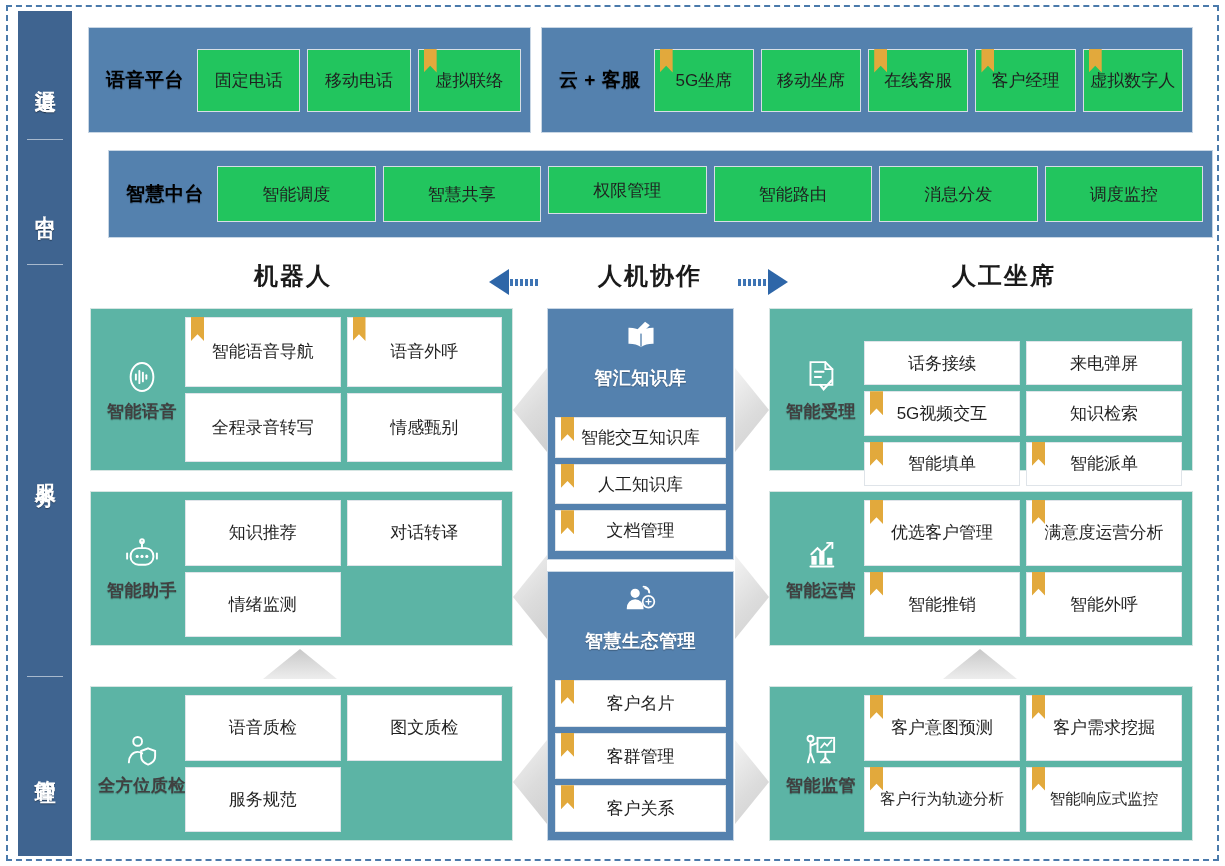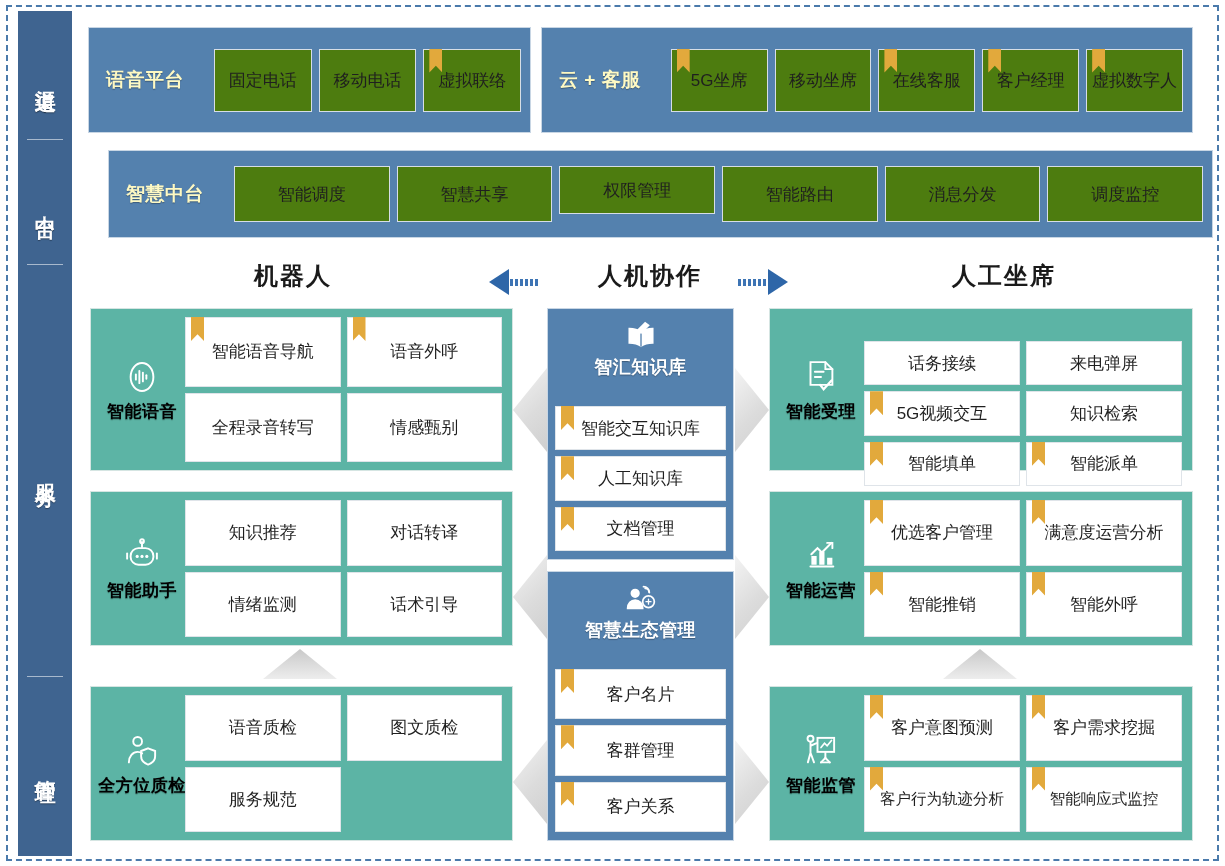--- a/index.html
+++ b/index.html
@@ -51,29 +51,29 @@
 
   
   .band{
     position:absolute;
     background:#5481ae;
     border:1px solid #c8d6e4;
     display:flex; align-items:center;
     padding:0 9px;
   }
   .band-title{
-    color:#fef9c3; font-weight:bold; font-size:19px;
-    white-space:nowrap; padding:0 30px 0 8px;
+    color:#000000; font-weight:bold; font-size:19px;
+    white-space:nowrap; padding:0 13px 0 8px;
     text-shadow:0 1px 1px rgba(0,0,0,.3);
     letter-spacing:.5px;
   }
   .chips{ display:flex; gap:7px; flex:1; }
   .chip{
     position:relative;
-    background:#4d7c0f;
+    background:#22c55e;
     border:1px solid #d7dee6;
     flex:1;
     display:flex; align-items:center; justify-content:center;
     font-size:17px; color:#1f1f1f;
     height:63px;
     white-space:nowrap;
   }
 
   
   .ribbon{
@@ -129,21 +129,21 @@
   }
   .gblock-side{
     width:86px; flex:0 0 86px;
     display:flex; flex-direction:column;
     align-items:center; justify-content:center;
     gap:2px;
   }
   .gblock-icon{ width:42px; height:42px; }
   .gblock-icon svg{ width:100%; height:100%; display:block; }
   .gblock-name{
-    color:#000000; font-weight:bold; font-size:17px; white-space:nowrap;
+    color:#404040; font-weight:bold; font-size:17px; white-space:nowrap;
     text-shadow:0 1px 1px rgba(0,0,0,.28); letter-spacing:.5px;
   }
   .gblock-grid{
     flex:1; display:grid; gap:6px; height:100%;
     grid-template-columns:1fr 1fr;
   }
   .rows2{ grid-template-rows:1fr 1fr; }
   .rows3{ grid-template-rows:1fr 1fr 1fr;margin-top:48px; }
   .cell{
     position:relative;
@@ -156,21 +156,21 @@
   
   .cblock{
     position:absolute;
     background:#5481ae;
     border:1px solid #c8d6e4;
     padding:7px 7px 8px 7px;
     display:flex; flex-direction:column;
   }
   .cblock-head{
     display:flex; flex-direction:column; align-items:center;
-    gap:1px; padding:4px 0 8px 0;
+    gap:12px; padding:4px 0 8px 0;
   }
   .cblock-icon{ width:40px; height:34px; }
   .cblock-icon svg{ width:100%; height:100%; display:block; }
   .cblock-title{
     color:#ffffff; font-weight:bold; font-size:18px; letter-spacing:.5px;
     text-shadow:0 1px 1px rgba(0,0,0,.3); white-space:nowrap;
   }
   .cblock-list{ display:flex; flex-direction:column; gap:6px; flex:1;margin-top:19px; }
   .citem{
     position:relative; flex:1;
@@ -350,23 +350,20 @@
     <div class="gblock-grid rows2">
       <div class="cell">
         <span>知识推荐</span>
         </div>
       <div class="cell">
         <span>对话转译</span>
         </div>
       <div class="cell">
         <span>情绪监测</span>
         </div>
-      <div class="cell">
-        <span>话术引导</span>
-        </div>
     </div>
   </div>
 
   <div class="gblock" style="left:90px; top:686px; width:423px; height:155px;">
     <div class="gblock-side">
       <span class="gblock-icon">
         <svg viewBox="0 0 48 48" fill="none" stroke="#fff" stroke-width="2.2" stroke-linecap="round">
           <circle cx="19" cy="13" r="5"></circle>
           <path d="M9 37c0-7 4.5-12 10-12 2 0 3.7.6 5.2 1.7"></path>
           <path d="M31 21l8 3v6c0 5-4 8-8 9.5-4-1.5-8-4.5-8-9.5v-6z"></path>

